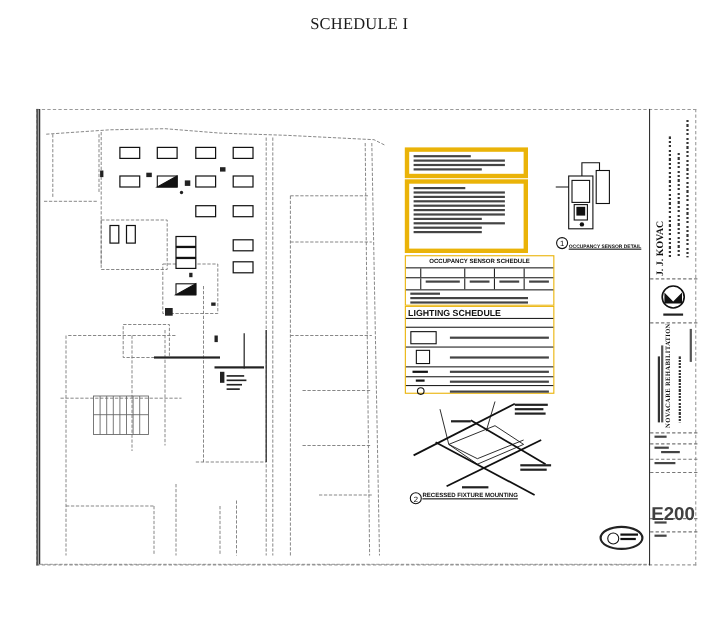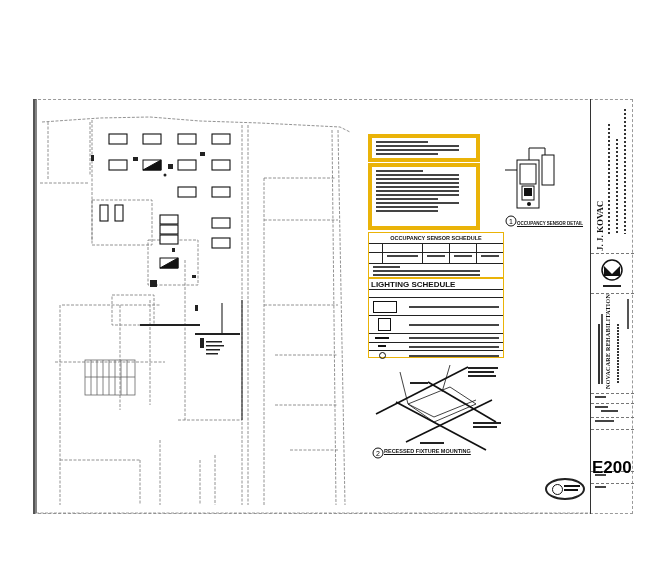--- a/index.html
+++ b/index.html
@@ -9,27 +9,28 @@
   .sheet-left-border{position:absolute;left:33px;top:99px;width:2px;height:415px;background:#555;}
   .plan{position:absolute;left:0;top:0;}
   .blk{position:absolute;background:#fff;border:4px solid #eab308;box-sizing:border-box;font-family:"Liberation Sans",sans-serif;}
   .hdr{font-family:"Liberation Sans",sans-serif;font-weight:bold;color:#111;white-space:nowrap;}
   .bar{height:2px;background:#444;margin:2px 4px;}
   .bar.s{width:60%;}
   .bar.m{width:80%;}
   .titleblock{position:absolute;left:590px;top:99px;width:43px;height:415px;border-left:1px solid #333;box-sizing:border-box;}
   .tb-cell{position:absolute;left:0;width:43px;border-bottom:1px dashed #777;box-sizing:border-box;}
   .vtext{position:absolute;transform:rotate(-90deg);transform-origin:left top;white-space:nowrap;font-family:"Liberation Serif",serif;color:#111;}
-  .sheetno{position:absolute;left:592px;top:458px;font-family:"Liberation Sans",sans-serif;font-weight:bold;font-size:17px;color:#000000;}
+  .sheetno{position:absolute;left:592px;top:458px;font-family:"Liberation Sans",sans-serif;font-weight:bold;font-size:17px;color:#404040;}
   .stamp{position:absolute;left:545px;top:478px;width:40px;height:22px;border:2px solid #222;border-radius:50%;box-sizing:border-box;background:#fff;}
 </style>
 </head>
 <body>
 
 <div class="page-title">
+  <div>SCHEDULE I</div>
 </div>
 
 <div class="sheet"></div>
 <div class="sheet-left-border"></div>
 
 <svg class="plan" width="653" height="583">
   <g stroke="#777" stroke-width="0.8" fill="none" stroke-dasharray="3,1.5">
 
     <polyline points="42,122 100,118 150,117 200,121 260,123 340,127 350,132"></polyline>
 

